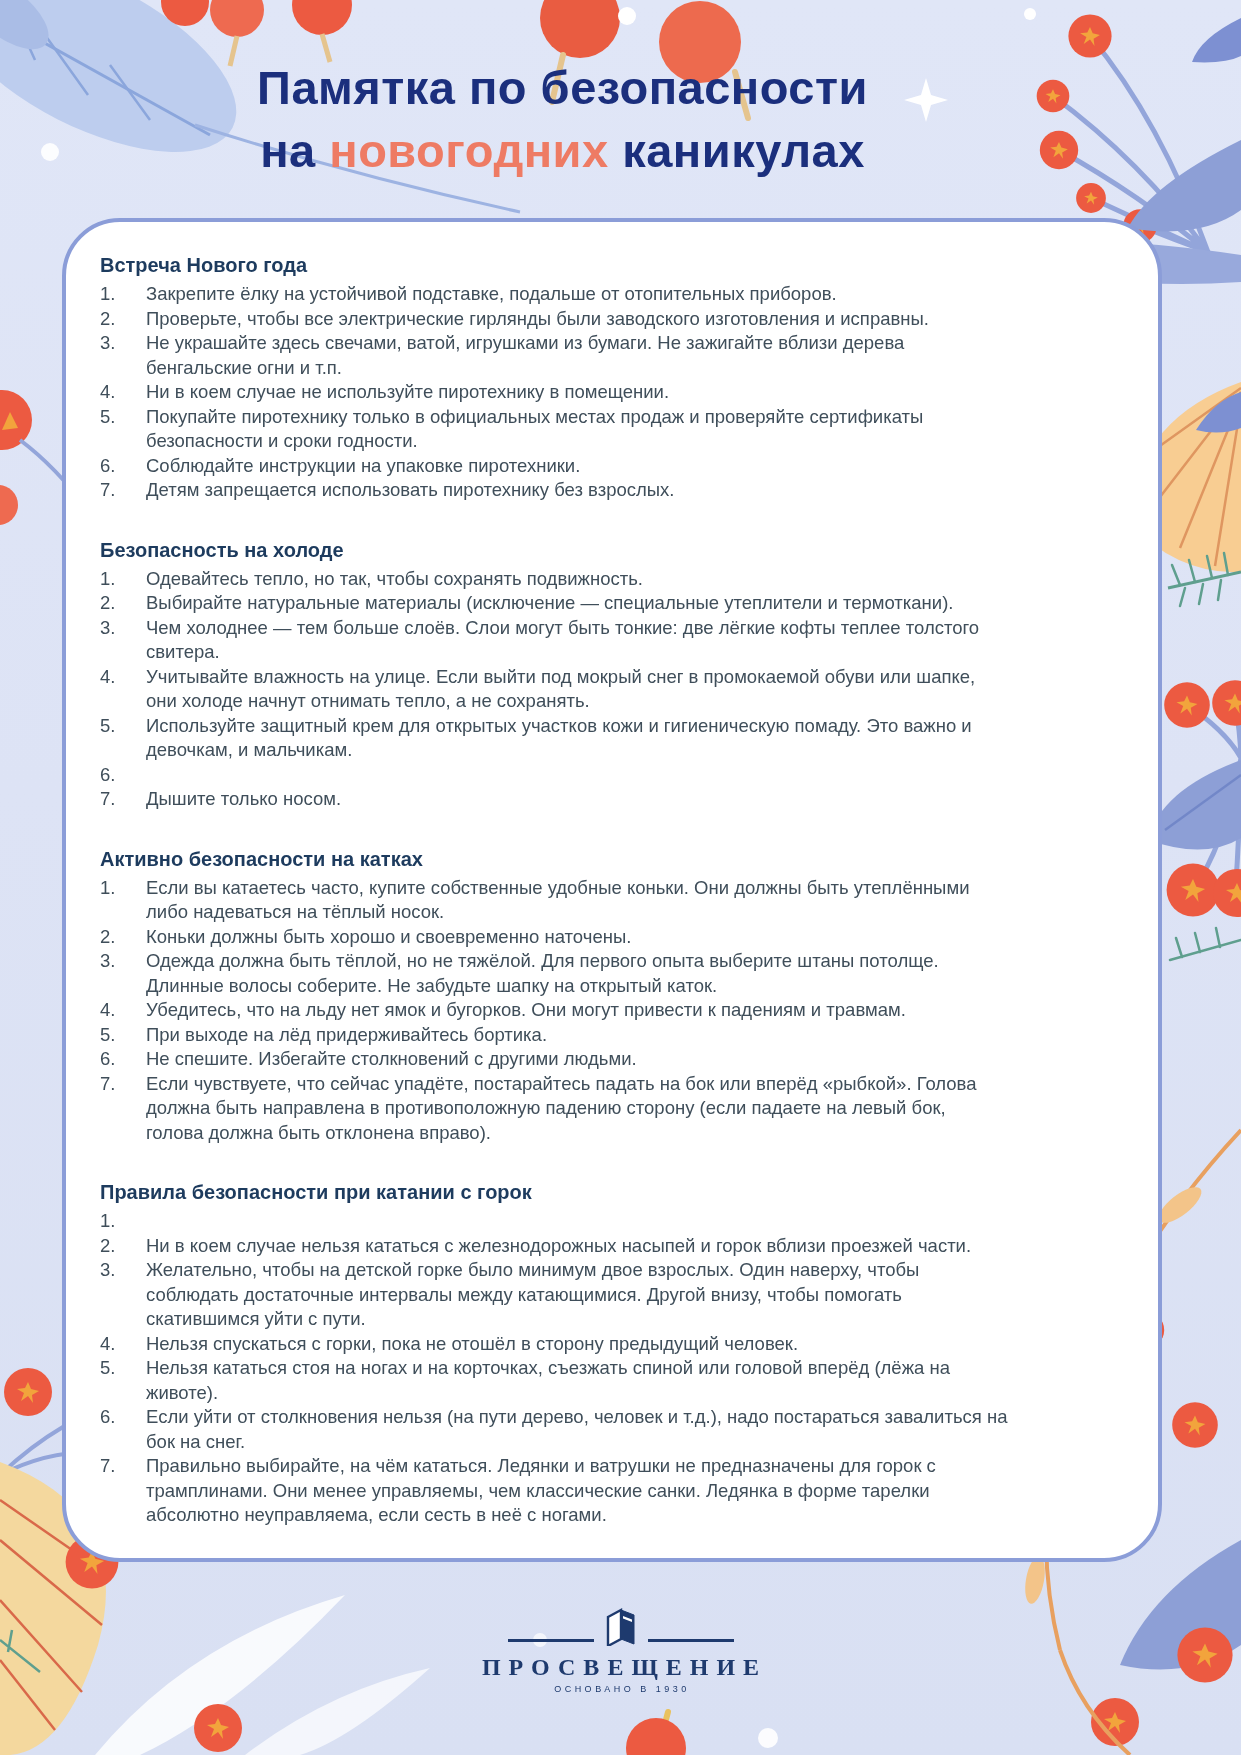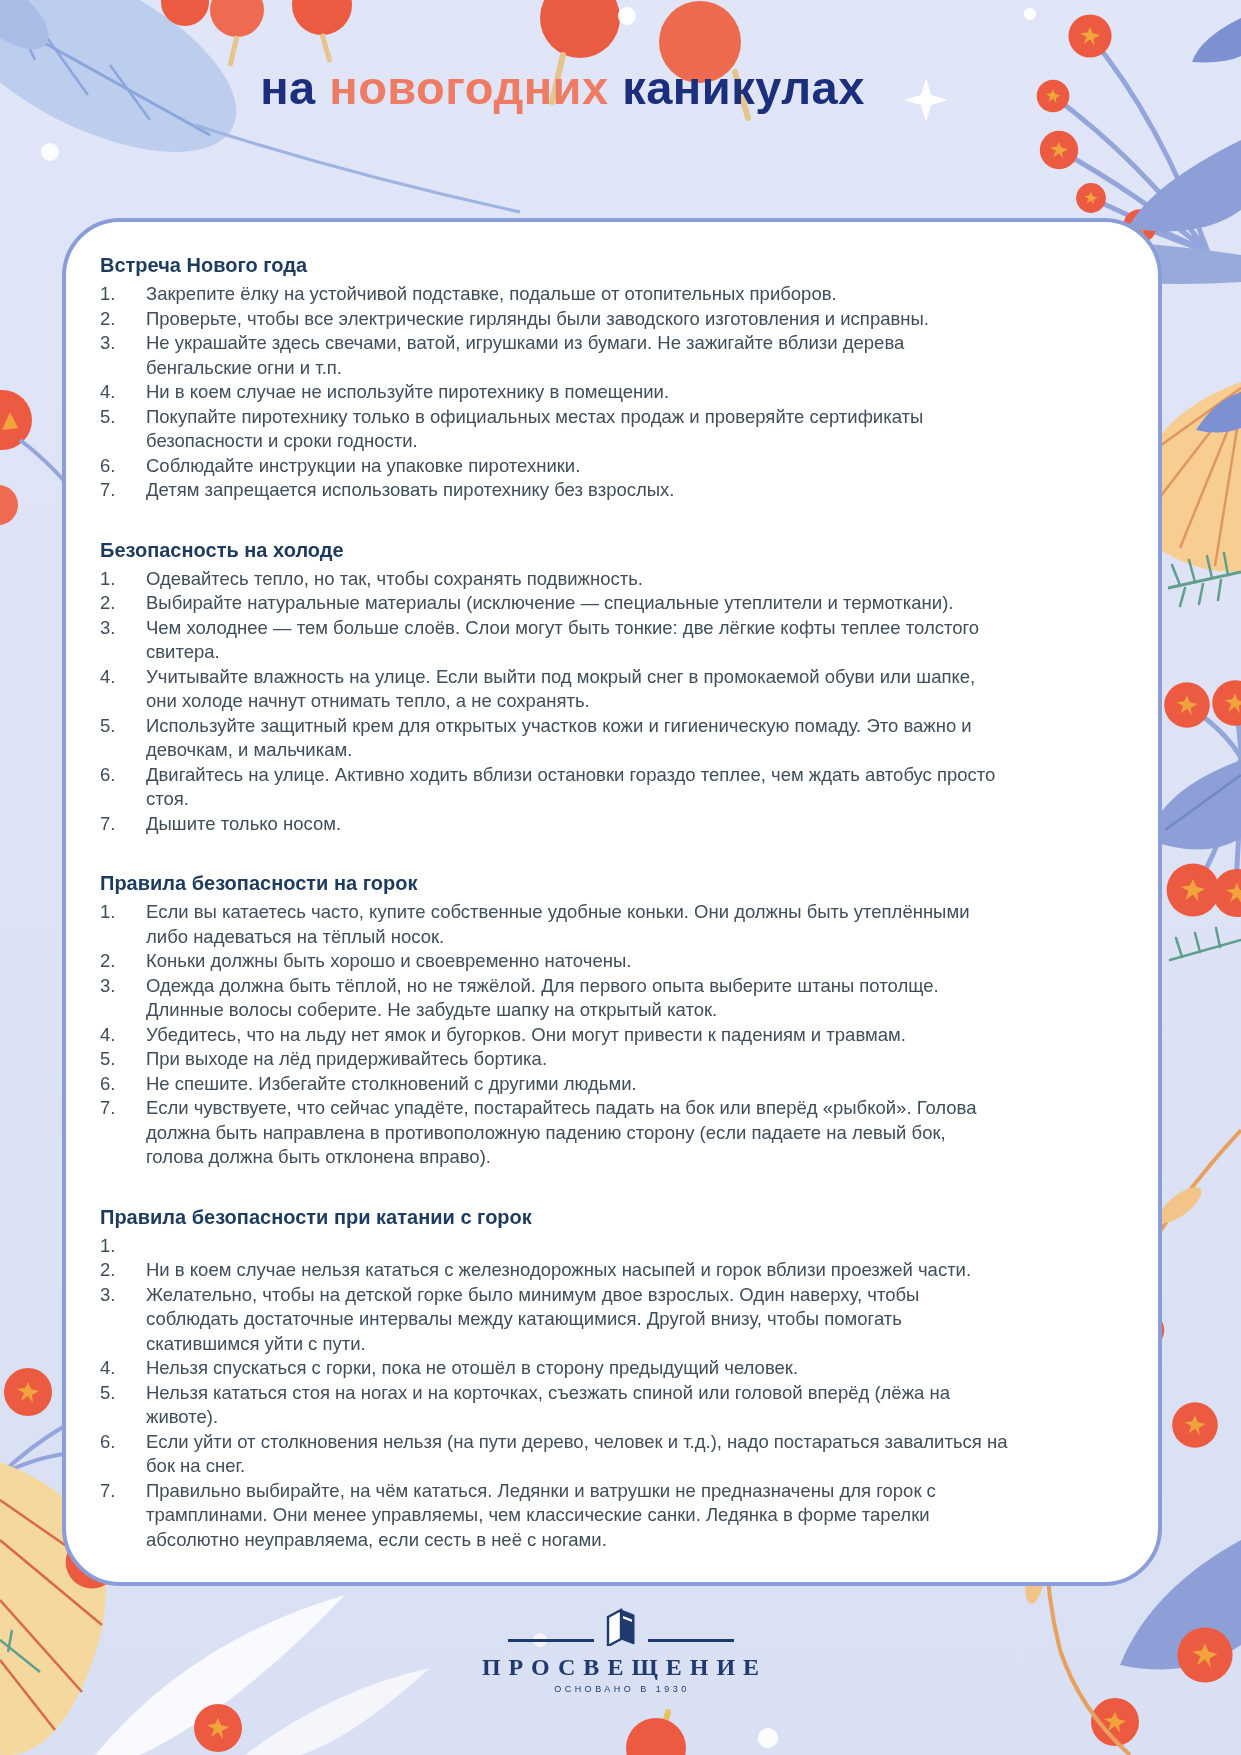--- a/index.html
+++ b/index.html
@@ -146,20 +146,21 @@
       <circle cx="1030" cy="14" r="6"></circle>
       <circle cx="1084" cy="764" r="9" opacity="0.9"></circle>
       <circle cx="872" cy="1540" r="14" opacity="0.9"></circle>
       <circle cx="1042" cy="1438" r="11" opacity="0.85"></circle>
       <circle cx="768" cy="1738" r="10" opacity="0.9"></circle>
       <circle cx="540" cy="1640" r="7" opacity="0.7"></circle>
     </g>
   </svg>
 
   <div class="title">
+    <div>Памятка по безопасности</div>
     <div><span>на </span><span class="accent">новогодних</span><span> каникулах</span></div>
   </div>
 
   <div class="card">
     <div id="sections">
         <section class="rules-section">
           <h2 class="section-heading">Встреча Нового года</h2>
           <ol class="rules-list">
             <li class="rule-item">
               <span class="rule-num">1.</span>
@@ -209,30 +210,29 @@
             <li class="rule-item">
               <span class="rule-num">4.</span>
               <span class="rule-text">Учитывайте влажность на улице. Если выйти под мокрый снег в промокаемой обуви или шапке, они холоде начнут отнимать тепло, а не сохранять.</span>
             </li>
             <li class="rule-item">
               <span class="rule-num">5.</span>
               <span class="rule-text">Используйте защитный крем для открытых участков кожи и гигиеническую помаду. Это важно и девочкам, и мальчикам.</span>
             </li>
             <li class="rule-item">
               <span class="rule-num">6.</span>
-              <span class="rule-text">Двигайтесь на улице. Активно ходить вблизи остановки гораздо теплее, чем ждать автобус просто стоя.</span>
             </li>
             <li class="rule-item">
               <span class="rule-num">7.</span>
               <span class="rule-text">Дышите только носом.</span>
             </li>
           </ol>
         </section>
         <section class="rules-section">
-          <h2 class="section-heading">Правила безопасности на горок</h2>
+          <h2 class="section-heading">Активно безопасности на катках</h2>
           <ol class="rules-list">
             <li class="rule-item">
               <span class="rule-num">1.</span>
               <span class="rule-text">Если вы катаетесь часто, купите собственные удобные коньки. Они должны быть утеплёнными либо надеваться на тёплый носок.</span>
             </li>
             <li class="rule-item">
               <span class="rule-num">2.</span>
               <span class="rule-text">Коньки должны быть хорошо и своевременно наточены.</span>
             </li>
             <li class="rule-item">

